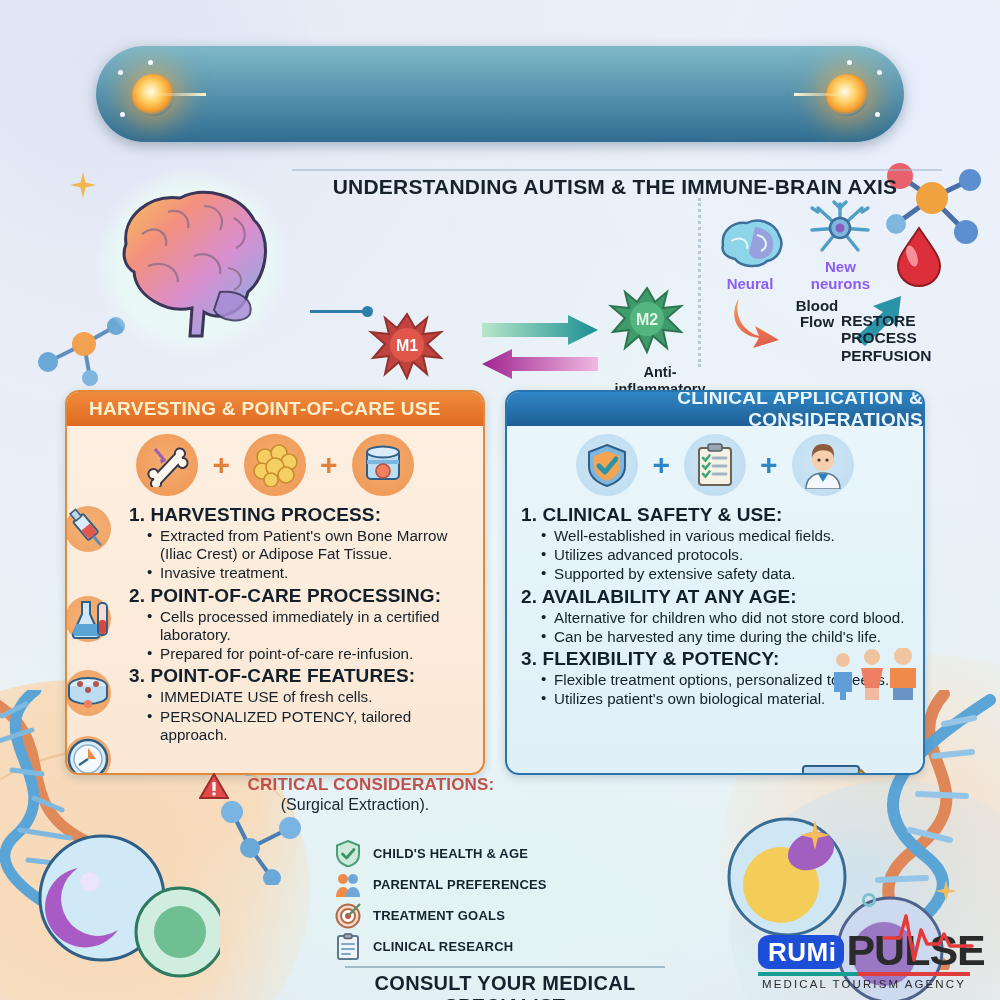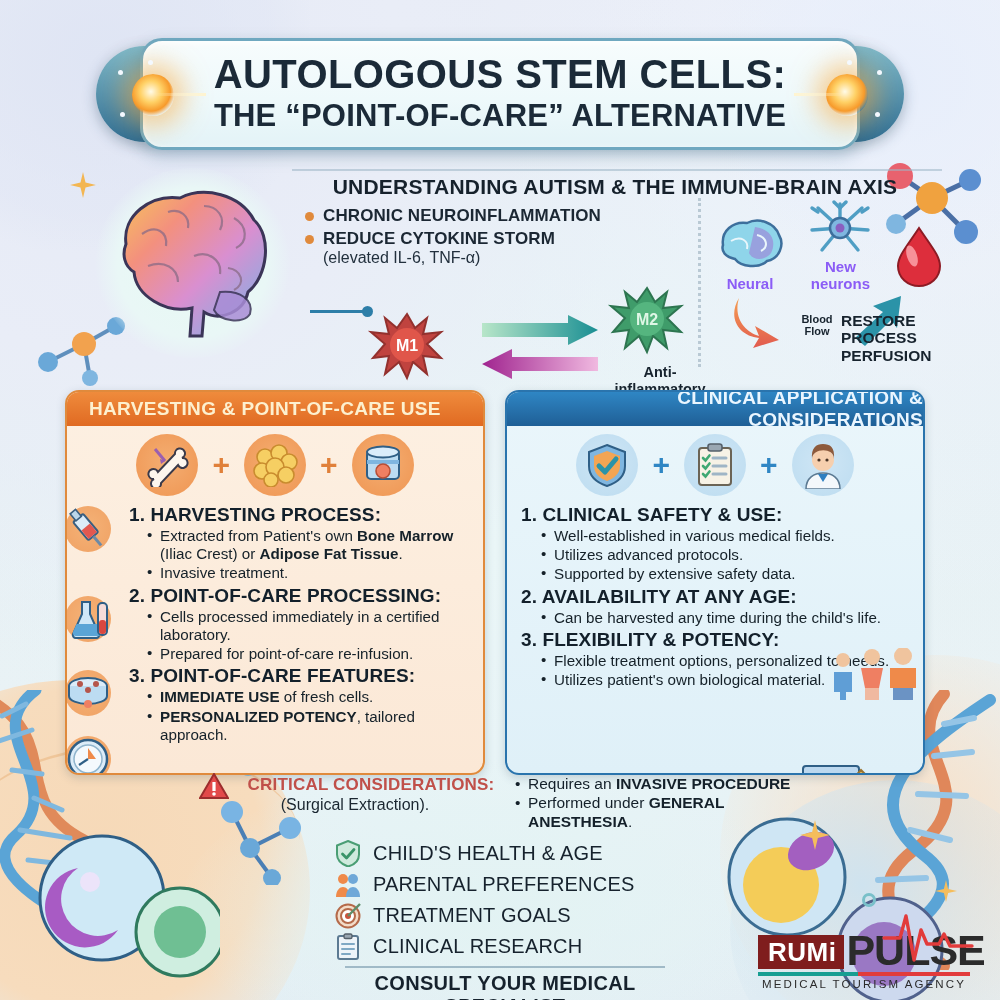--- a/index.html
+++ b/index.html
@@ -110,50 +110,50 @@
   .panel.right .icbub{ background:radial-gradient(circle at 50% 45%, #cfe6f5, #bcdcf0); }
   .panel.right .plus{ color:#2f86c4; }
 
   .p-body{ position:relative; padding:2px 12px 8px 14px; }
   .sec-h{ font-size:19px; font-weight:bold; color:#13202b; margin-top:2px; letter-spacing:.1px;}
   .panel.left .sec-h{ margin-left:48px; }
   .li{ font-size:15.2px; color:#152129; line-height:1.2; margin-left:20px; padding-left:13px;
        position:relative; margin-top:1px; }
   .panel.left .li{ margin-left:66px; }
   .li:before{ content:'•'; position:absolute; left:0; top:-1px; }
-  .li b{ font-weight:bold; }
+  .li b{ font-weight:normal; }
   .sideicon{ position:absolute; width:46px;height:46px;border-radius:50%; left:-2px; z-index:2;}
   .panel.left .sideicon{ background:radial-gradient(circle at 50% 45%, #f4b277, #f0a163); }
 
   
   .crit{ position:absolute; left:205px; top:775px; width:600px; z-index:5; }
   .crit-row{ display:flex; gap:10px; }
   .crit-left{ width:300px; }
   .crit-title{ font-size:17px; font-weight:bold; color:#c0504a; letter-spacing:.2px; }
   .crit-sub{ font-size:16px; color:#1a2630; text-align:center; margin-top:1px;}
   .warn{ position:absolute; left:-6px; top:-2px; width:30px;height:27px; }
   .crit-right{ width:280px; font-size:15.5px; color:#14202a; line-height:1.22;}
   .crit-right div{ padding-left:13px; position:relative; }
   .crit-right div:before{ content:'•'; position:absolute; left:0; }
   .crit-right b{ font-weight:bold; }
 
   .checklist{ position:absolute; left:335px; top:838px; z-index:5; }
   .ck{ display:flex; align-items:center; gap:12px; height:31px; }
   .ck-ic{ width:26px;height:27px; flex:none; }
-  .ck-tx{ font-size:20px; font-weight:normal; color:#16222d; letter-spacing:.2px; }
+  .ck-tx{ font-size:13px; font-weight:bold; color:#16222d; letter-spacing:.2px; }
 
   .footline{ position:absolute; left:345px; top:966px; width:320px; height:2px; background:#8aa7b8; opacity:.75; z-index:5;}
   .footer-txt{ position:absolute; left:345px; top:972px; width:320px; text-align:center; z-index:5;
      font-size:20px; font-weight:bold; color:#16222d; letter-spacing:.3px; }
 
   
   .logo{ position:absolute; right:16px; bottom:10px; z-index:8; width:226px; }
   .logo-row{ display:flex; align-items:flex-end; }
-  .logo-rumi{ background:#7f1d1d; color:#fff; font-size:26px; font-weight:bold; letter-spacing:.5px;
-     padding:4px 8px 4px 10px; line-height:1; }
+  .logo-rumi{ background:#1d4ed8; color:#fff; font-size:26px; font-weight:bold; letter-spacing:.5px;
+     padding:4px 8px 4px 10px; line-height:1;border-radius:11px; }
   .logo-pulse{ font-size:43px; font-weight:bold; color:#2b2b2b; letter-spacing:-1px; line-height:.86;
      margin-left:2px; }
   .logo-bar{ height:4px; width:212px; margin-top:3px;
      background:linear-gradient(90deg,#179e92 0%,#179e92 47%, #e23b3b 47%, #e23b3b 100%); }
   .logo-sub{ font-size:11.5px; letter-spacing:2.1px; color:#2b2b2b; margin-top:2px; text-align:center; width:212px;}
   .ekg{ position:absolute; right:10px; bottom:26px; width:92px; height:56px; }
 </style>
 </head>
 <body>
 
@@ -267,24 +267,20 @@
     <div class="orb left"></div>
     <div class="orb right"></div>
     <div class="orb-beam left"></div>
     <div class="orb-beam right"></div>
     <div class="mini-dot" style="left:22px;top:32px;"></div>
     <div class="mini-dot" style="left:24px;top:74px;"></div>
     <div class="mini-dot" style="left:52px;top:22px;"></div>
     <div class="mini-dot" style="right:22px;top:32px;"></div>
     <div class="mini-dot" style="right:24px;top:74px;"></div>
     <div class="mini-dot" style="right:52px;top:22px;"></div>
-    <div class="title-inner">
-      <div class="title-l1">AUTOLOGOUS STEM CELLS:</div>
-      <div class="title-l2">THE “POINT-OF-CARE” ALTERNATIVE</div>
-    </div>
   </div>
 
   <div class="top-sec">
     <div class="hr-top"></div>
     <div class="top-head">UNDERSTANDING AUTISM &amp; THE IMMUNE-BRAIN AXIS</div>
 
     <div class="brain-halo"></div>
     <svg class="brain" viewBox="0 0 175 175">
       <defs>
         <linearGradient id="bg1" x1="0" y1="0" x2="1" y2="1">
@@ -301,33 +297,20 @@
           <path d="M60 40 C72 36, 82 44, 80 56"></path>
         <path d="M96 34 C110 34, 118 46, 112 58"></path>
           <path d="M126 46 C140 54, 140 70, 128 76"></path>
         <path d="M40 94 C56 88, 70 96, 70 110"></path>
           <path d="M86 84 C100 78, 114 88, 112 102"></path>
         <path d="M120 96 C134 98, 138 112, 126 118"></path>
       </g>
       <path d="M112 120 C132 118, 146 128, 142 142 C136 152, 112 150, 106 138 Z" fill="#a98dd6" opacity=".85" stroke="#3b3558" stroke-width="2"></path>
     </svg>
 
-    <div class="bullets">
-      <div class="blt">
-        <span class="blt-dot"></span>
-        <span class="blt-txt">CHRONIC NEUROINFLAMMATION</span>
-      </div>
-      <div class="blt">
-        <span class="blt-dot"></span>
-        <span>
-          <span class="blt-txt">REDUCE CYTOKINE STORM</span>
-          <div class="blt-sub" style="margin-left:0">(elevated IL-6, TNF-α)</div>
-        </span>
-      </div>
-    </div>
 
     <div class="vdivide"></div>
 
     <div class="micro">
       <div class="micro-stem"></div>
       <div style="width:110px;">
         <svg class="mg" viewBox="0 0 84 78">
           <g fill="#c0433f" stroke="#93312e" stroke-width="2">
             <path d="M42 8 L50 22 L62 12 L58 28 L76 26 L62 38 L76 52 L58 50 L62 68 L48 56 L42 72 L34 56 L20 68 L24 50 L8 52 L20 38 L6 26 L24 28 L20 12 L32 22 Z"></path>
           </g>
@@ -413,21 +396,21 @@
       <div style="position:relative;height:60px;margin-top:2px;">
         <svg style="position:absolute;left:14px;top:0;" width="62" height="58" viewBox="0 0 62 58">
           <defs>
               <linearGradient id="ao" x1="0" y1="0" x2="0" y2="1">
                 <stop offset="0" stop-color="#f59e52"></stop>
                 <stop offset="1" stop-color="#e15a4f"></stop>
               </linearGradient>
             </defs>
           <path d="M10 4 C4 24, 16 38, 30 42 L26 32 L50 46 L24 54 L30 44 C10 42, -2 24, 10 4 Z" fill="url(#ao)"></path>
         </svg>
-        <div style="position:absolute;left:72px;top:4px;font-size:11px;font-weight:bold;color:#17232e;line-height:1.08;text-align:center;width:60px;margin-top:16px;">
+        <div style="position:absolute;left:72px;top:4px;font-size:15px;font-weight:bold;color:#17232e;line-height:1.08;text-align:center;width:60px;">
           <span>Blood</span><br>
           <span>Flow</span>
         </div>
         <svg style="position:absolute;left:136px;top:0;" width="56" height="54" viewBox="0 0 56 54">
           <path d="M50 2 L22 12 L32 18 L4 44 L14 52 L40 26 L46 34 Z" fill="#2b93a8"></path>
         </svg>
       </div>
       <div class="restore">
         <span>RESTORE</span><br>
         <span>PROCESS</span><br>
@@ -566,20 +549,21 @@
         </svg>
       </div>
     </div>
     <div class="p-body">
       <div class="sec-h">1. CLINICAL SAFETY &amp; USE:</div>
       <div class="li">Well-established in various medical fields.</div>
       <div class="li">Utilizes advanced protocols.</div>
       <div class="li">Supported by extensive safety data.</div>
 
       <div class="sec-h">2. AVAILABILITY AT ANY AGE:</div>
+      <div class="li">Alternative for children who did not store cord blood.</div>
       <div class="li">Can be harvested any time during the child's life.</div>
 
       <div class="sec-h">3. FLEXIBILITY &amp; POTENCY:</div>
       <div class="li">Flexible treatment options, personalized to needs.</div>
       <div class="li">Utilizes patient's own biological material.</div>
 
       <svg style="position:absolute;right:2px;top:148px;" width="94" height="52" viewBox="0 0 94 52">
         <g>
           <circle cx="16" cy="12" r="7" fill="#f0c49e"></circle>
             <path d="M7 24 h18 v20 h-6 v8 h-6 v-8 h-6z" fill="#5f9ed6"></path>
@@ -613,24 +597,20 @@
     <div class="crit-row">
       <div class="crit-left" style="position:relative;">
         <svg class="warn" viewBox="0 0 30 27">
           <path d="M15 1 L29 25 H1 Z" fill="#e24a4a" stroke="#9c2d2d" stroke-width="2"></path>
           <rect x="13.4" y="9" width="3.2" height="9" fill="#fff"></rect>
             <circle cx="15" cy="21" r="1.8" fill="#fff"></circle>
         </svg>
         <div class="crit-title" style="margin-left:32px;text-align:center;">CRITICAL CONSIDERATIONS:</div>
         <div class="crit-sub">(Surgical Extraction).</div>
       </div>
-      <div class="crit-right">
-        <div>Requires an <b>INVASIVE PROCEDURE</b></div>
-        <div>Performed under <b>GENERAL ANESTHESIA</b>.</div>
-      </div>
     </div>
   </div>
 
   <div class="checklist">
     <div class="ck">
       <svg class="ck-ic" viewBox="0 0 26 27">
         <path d="M13 1 L24 5.5 v9 c0 7 -5.5 10.5 -11 12 C7.5 24.5 2 21 2 14.5 v-9 Z" fill="#cfeadd" stroke="#4a9e74" stroke-width="2"></path>
         <path d="M7.5 14 l4 4 l7.5 -8.5" stroke="#3a9468" stroke-width="2.8" fill="none" stroke-linecap="round" stroke-linejoin="round"></path>
       </svg>
       <span class="ck-tx">CHILD'S HEALTH &amp; AGE</span>

